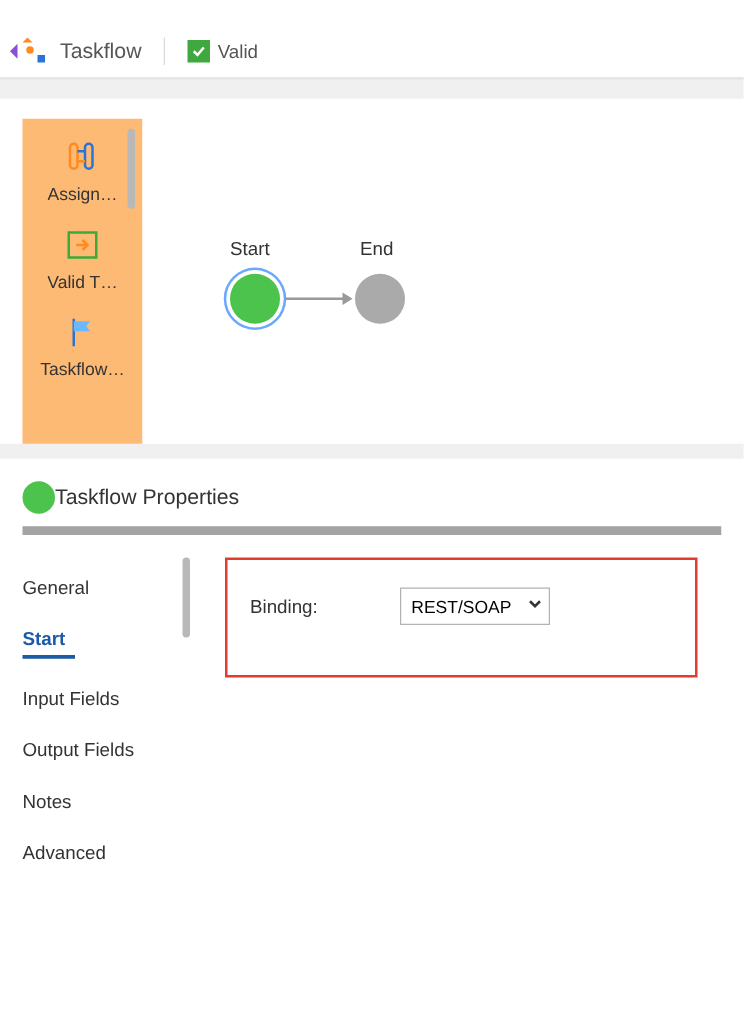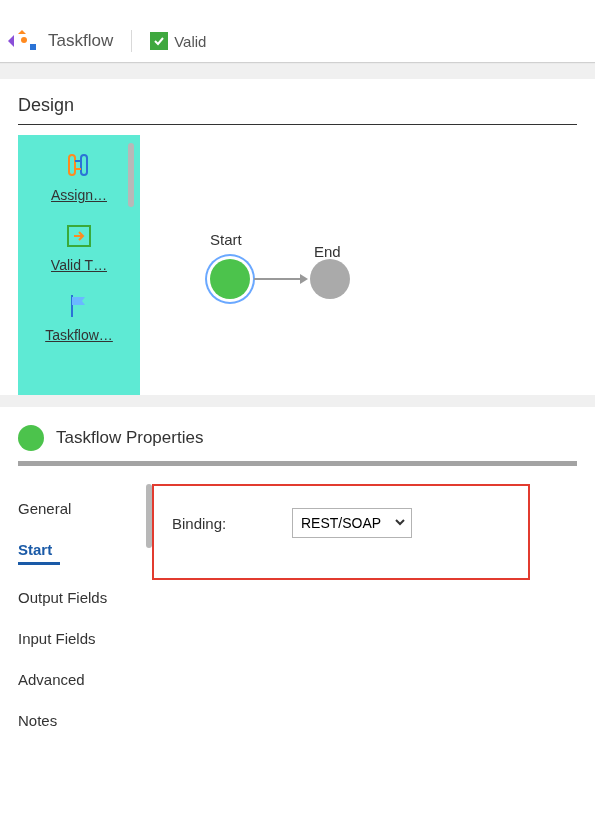--- a/index.html
+++ b/index.html
@@ -62,25 +62,24 @@
     border-bottom: 1px solid #333;
     margin-bottom: 10px;
   }
   .design-body {
     display: flex;
     gap: 0;
     height: 260px;
     position: relative;
   }
   .palette {
-    background: #5eead4;
-    width: 122px;
+    background: #fdba74;
+    width: 96px;
     padding: 8px 0 8px 0;
     position: relative;
-    text-decoration: underline;
   }
   .palette-scroll {
     position: absolute; top: 8px; right: 6px;
     width: 6px; height: 64px;
     background: #b8b8b8;
     border-radius: 3px;
   }
   .palette-item {
     display: flex; flex-direction: column; align-items: center;
     padding: 10px 6px;
@@ -133,36 +132,37 @@
     border-top: 5px solid transparent;
     border-bottom: 5px solid transparent;
   }
 
   
   .props {
     padding: 18px 18px 0 18px;
     border-top: 12px solid #f0f0f0;
   }
   .props-header {
-    display: flex; align-items: center; gap: 12px;
+    display: flex; align-items: center; 
     padding-bottom: 10px;
-    border-bottom: 5px solid #a3a3a3;
+    border-bottom: 7px solid #a3a3a3;
     margin-bottom: 18px;
   }
   .props-header .dot {
     width: 26px; height: 26px;
     border-radius: 50%;
     background: #4cc34c;
   }
   .props-header .ttl {
     font-size: 17px; color: #333;
   }
 
   .props-body {
     display: flex;
+    gap: 28px;
     position: relative;
     height: 320px;
   }
   .tabs {
     width: 134px;
     position: relative;
     padding-top: 4px;
   }
   .tabs-scroll {
     position: absolute; top: 0; right: 0;
@@ -248,21 +248,20 @@
         <path d="M2 6 L5 9 L10 3" stroke="#fff" stroke-width="2" fill="none"></path>
       </svg>
     </span>
     <span class="txt">Valid</span>
   </span>
 </div>
 
 <div class="band"></div>
 
 <div class="section">
-  <div class="section-title">Design</div>
 
   <div class="design-body">
     <div class="palette">
       <div class="palette-scroll"></div>
 
       <div class="palette-item">
         <span class="icon-box">
           <svg width="28" height="26" viewBox="0 0 28 26">
             <rect x="4" y="2" width="6" height="20" rx="3" fill="none" stroke="#ff8a1f" stroke-width="2"></rect>
             <rect x="16" y="2" width="6" height="20" rx="3" fill="none" stroke="#2b73d6" stroke-width="2"></rect>
@@ -289,21 +288,21 @@
             <line x1="5" y1="2" x2="5" y2="24" stroke="#2b73d6" stroke-width="2"></line>
             <path d="M5 4 L18 4 L15 8 L18 12 L5 12 Z" fill="#6ab8ff"></path>
           </svg>
         </span>
         <span class="lbl">Taskflow…</span>
       </div>
     </div>
 
     <div class="canvas">
       <div class="node-label" style="top:96px; left:70px;">Start</div>
-      <div class="node-label" style="top:108px; left:174px;">End</div>
+      <div class="node-label" style="top:96px; left:174px;">End</div>
       <div class="start-circle"></div>
       <div class="edge"></div>
       <div class="end-circle"></div>
     </div>
   </div>
 </div>
 
 <div class="props">
   <div class="props-header">
     <span class="dot"></span>
@@ -316,33 +315,33 @@
 
       <div class="tab">
         <span>General</span>
         
       </div>
       <div class="tab active">
         <span>Start</span>
         <span class="underline"></span>
       </div>
       <div class="tab">
+        <span>Input Fields</span>
+        
+      </div>
+      <div class="tab">
         <span>Output Fields</span>
         
       </div>
       <div class="tab">
-        <span>Input Fields</span>
+        <span>Notes</span>
         
       </div>
       <div class="tab">
         <span>Advanced</span>
-        
-      </div>
-      <div class="tab">
-        <span>Notes</span>
         
       </div>
     </div>
 
     <div class="form-wrap">
       <div class="hl-box">
 
         <div class="form-row">
           <span class="form-label">Binding:</span>
           <span class="select-wrap">

